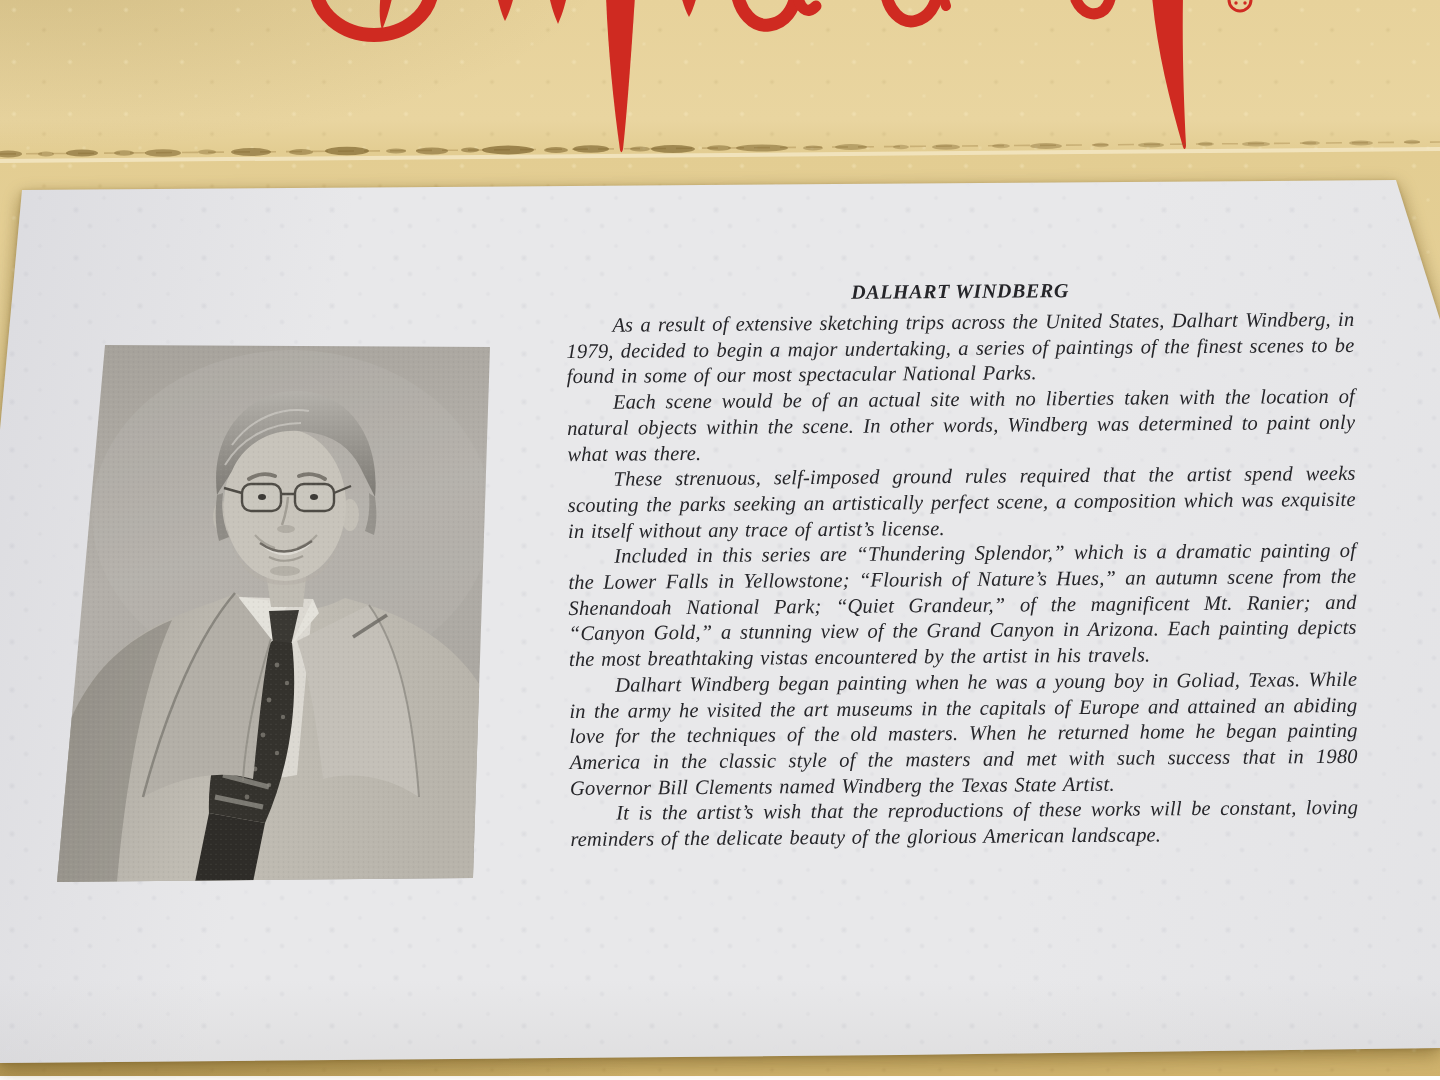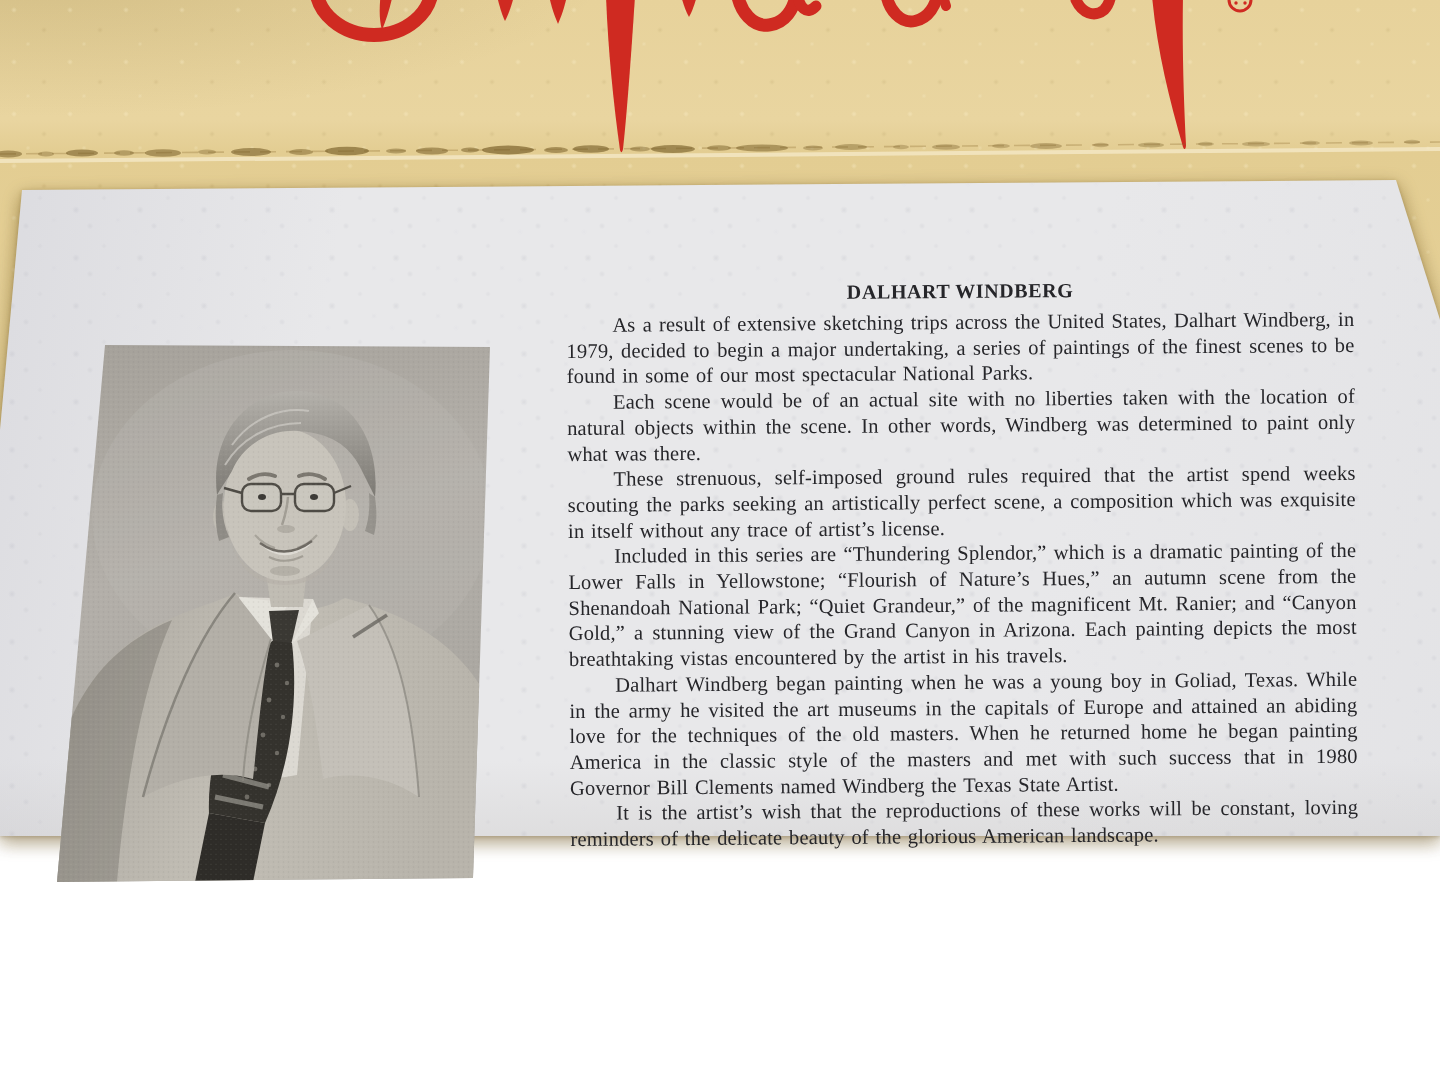--- a/index.html
+++ b/index.html
@@ -1,20 +1,20 @@
 <!DOCTYPE html>
 <html><head>
 <meta charset="utf-8">
 <style>
   html,body{margin:0;padding:0;}
   body{
     width:1440px;height:1080px;overflow:hidden;position:relative;
     font-family:"Liberation Serif","DejaVu Serif",serif;
   }
-  .scene{position:absolute;inset:0;width:1440px;height:836px;}
+  .scene{position:absolute;inset:0;width:1440px;height:1076px;font-style:italic;}
 
   
   .folder-bg{
     position:absolute;inset:0;
     background:
       radial-gradient(140% 60% at -5% 108%, rgba(96,72,18,.38) 0%, rgba(96,72,18,0) 38%),
       radial-gradient(90% 40% at 2% -4%, rgba(120,100,40,.18) 0%, rgba(120,100,40,0) 45%),
       linear-gradient(180deg,#e7d29b 0px,#e9d5a0 120px,#e3cd92 152px,#e5d097 340px,#e4cf96 62%,#ddc687 88%,#cfb26c 100%);
   }
   

